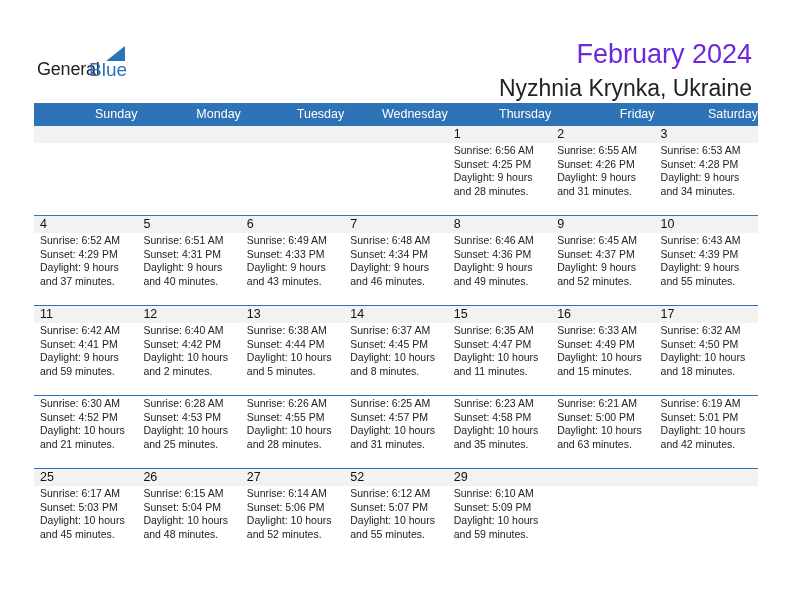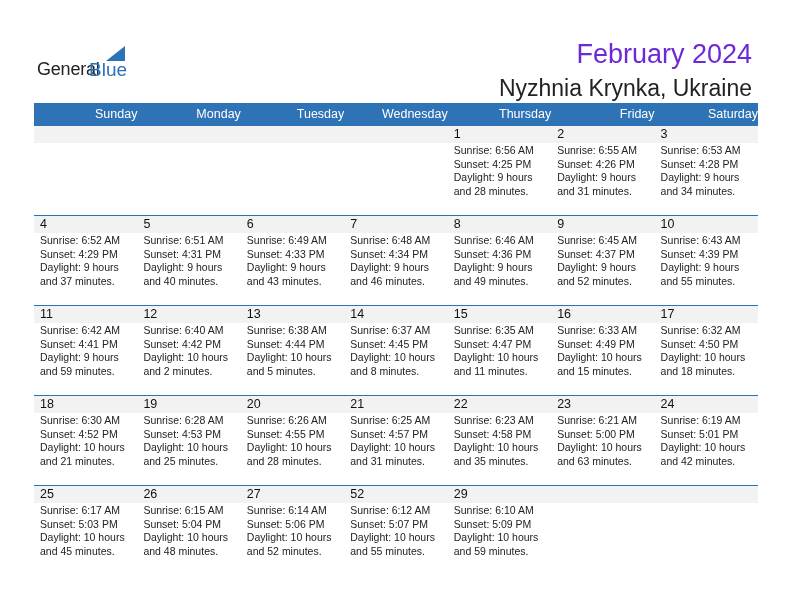--- a/index.html
+++ b/index.html
@@ -234,29 +234,20 @@
           </div>
           <div class="cell">
             <div class="line">Sunrise: 6:32 AM</div>
             <div class="line">Sunset: 4:50 PM</div>
             <div class="line">Daylight: 10 hours</div>
             <div class="line">and 18 minutes.</div>
           </div>
         </div>
       </div>
       <div class="week">
-        <div class="week-daynums">
-          <div class="daynum">18</div>
-          <div class="daynum">19</div>
-          <div class="daynum">20</div>
-          <div class="daynum">21</div>
-          <div class="daynum">22</div>
-          <div class="daynum">23</div>
-          <div class="daynum">24</div>
-        </div>
         <div class="week-body">
           <div class="cell">
             <div class="line">Sunrise: 6:30 AM</div>
             <div class="line">Sunset: 4:52 PM</div>
             <div class="line">Daylight: 10 hours</div>
             <div class="line">and 21 minutes.</div>
           </div>
           <div class="cell">
             <div class="line">Sunrise: 6:28 AM</div>
             <div class="line">Sunset: 4:53 PM</div>

